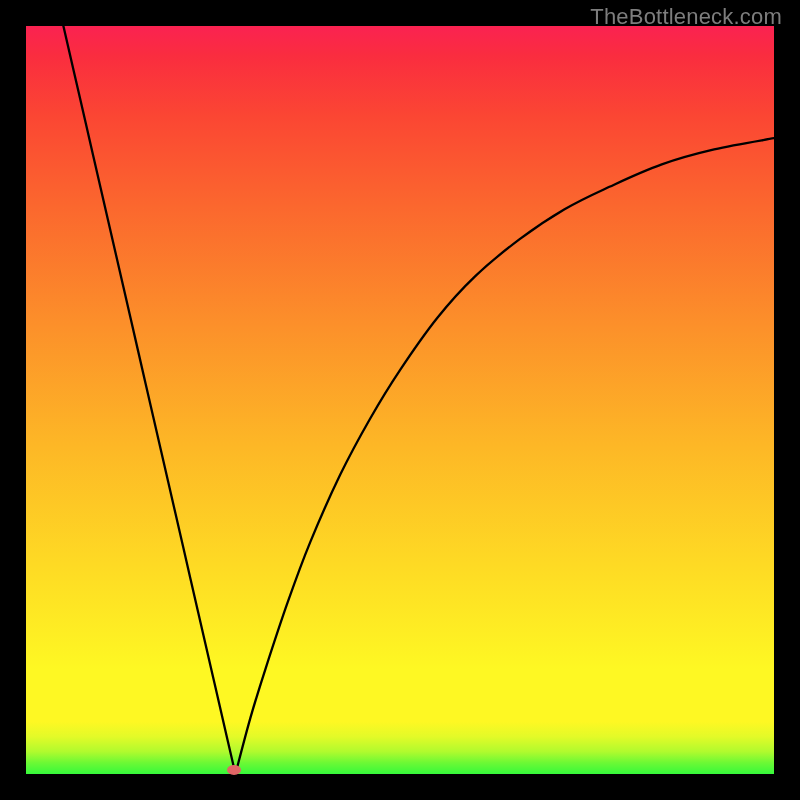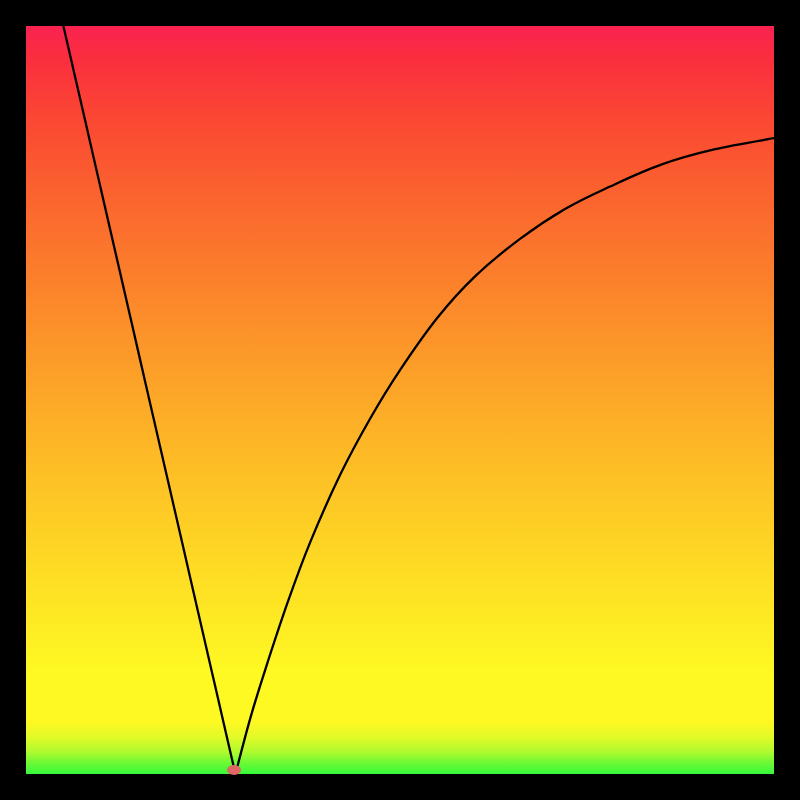--- a/index.html
+++ b/index.html
@@ -63,20 +63,21 @@
     height: 10px;
     background: #e06666;
     border-radius: 50%;
     transform: translate(-50%, -50%);
   }
 </style>
 </head>
 <body>
 
 <div class="frame">
+  <div class="watermark">TheBottleneck.com</div>
   <div class="plot">
     <svg class="curve" viewBox="0 0 748 748" preserveAspectRatio="none">
       <path id="path-left" fill="none" stroke="#000" stroke-width="2.3" stroke-linecap="round" stroke-linejoin="round" d="M 37.4,0 C 40.0928,11.713680000000004 46.97440000000001,41.648640000000015 52.36000000000001,65.07600000000002 C 57.7456,88.50336000000003 61.9344,106.72464000000005 67.32,130.15200000000004 C 72.70559999999999,153.57936000000004 76.8944,171.80063999999996 82.28,195.22799999999995 C 87.6656,218.65535999999994 91.85440000000001,236.87663999999995 97.24000000000001,260.304 C 102.6256,283.73136 106.8144,301.95264000000003 112.2,325.38000000000005 C 117.5856,348.8073600000001 121.77440000000001,367.02864000000005 127.16000000000001,390.456 C 132.5456,413.88336 136.73440000000002,432.10464 142.12,455.532 C 147.5056,478.95935999999995 151.69439999999997,497.1806399999999 157.07999999999998,520.608 C 162.4656,544.03536 166.6544,562.25664 172.04000000000002,585.684 C 177.42560000000003,609.11136 181.6144,627.33264 187,650.76 C 192.3856,674.18736 197.9208,698.3328 201.96,715.836 C 205.9992,733.3392 208.0936,742.21048 209.44000000000003,748"></path>
       <path id="path-right" fill="none" stroke="#000" stroke-width="2.3" stroke-linecap="round" stroke-linejoin="round" d="M 209.44000000000003,748 C 212.13280000000003,737.902 219.0144,710.7496 224.4,691.9 C 229.78560000000002,673.0504 232.62800000000001,664.1492 239.36,643.28 C 246.092,622.4108 253.72160000000002,598.8488 261.8,575.96 C 269.8784,553.0712000000001 274.8152,539.0088000000001 284.24,516.12 C 293.6648,493.2312 303.38879999999995,471.0156 314.15999999999997,448.8 C 324.9312,426.5844 333.3088,411.5496 344.08000000000004,392.7 C 354.85120000000006,373.8504 361.8824,362.2564 374,344.08 C 386.1176,325.9036 397.93600000000004,308.55 411.40000000000003,291.72 C 424.86400000000003,274.89000000000004 433.9896,264.7172 448.8,250.57999999999998 C 463.6104,236.44279999999998 477.52320000000003,225.29760000000007 493.68,213.18000000000006 C 509.8368,201.06240000000005 522.4032,192.68480000000002 538.56,183.26 C 554.7167999999999,173.83519999999996 565.9368000000001,168.89839999999992 583.44,160.81999999999994 C 600.9432,152.74159999999995 616.9504,145.11199999999997 635.8,138.38 C 654.6496,131.64800000000002 667.964,128.13240000000008 688.1600000000001,123.42000000000007 C 708.3560000000001,118.70760000000008 737.2288,114.21960000000006 748,112.20000000000005"></path>
     </svg>
     <div class="dot" id="marker" style="left: 207.944px; top: 744.26px; background: rgb(224, 102, 102);"></div>
   </div>
 </div>
 
 </body></html>

